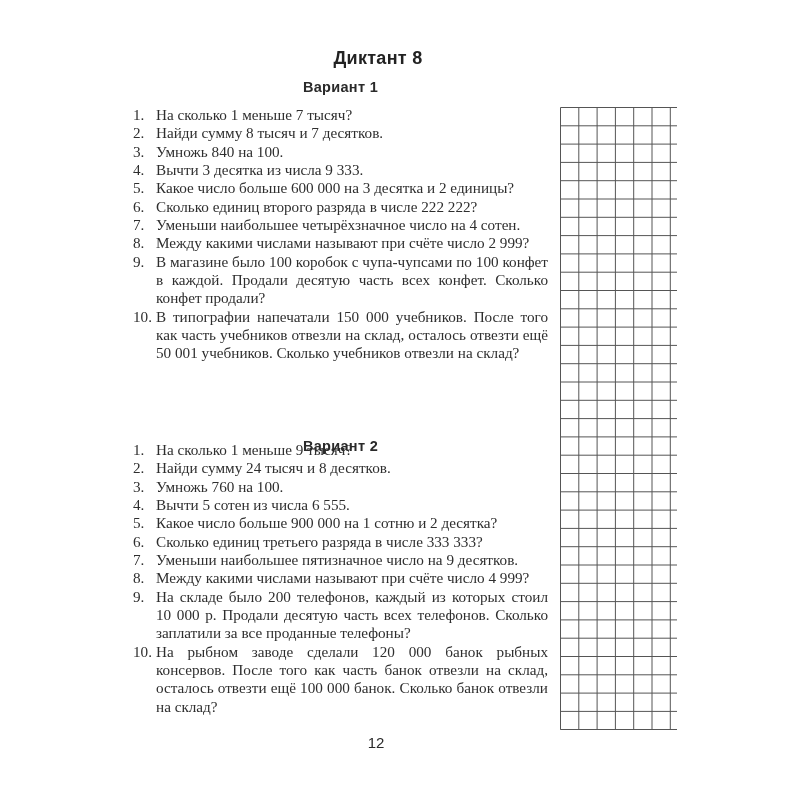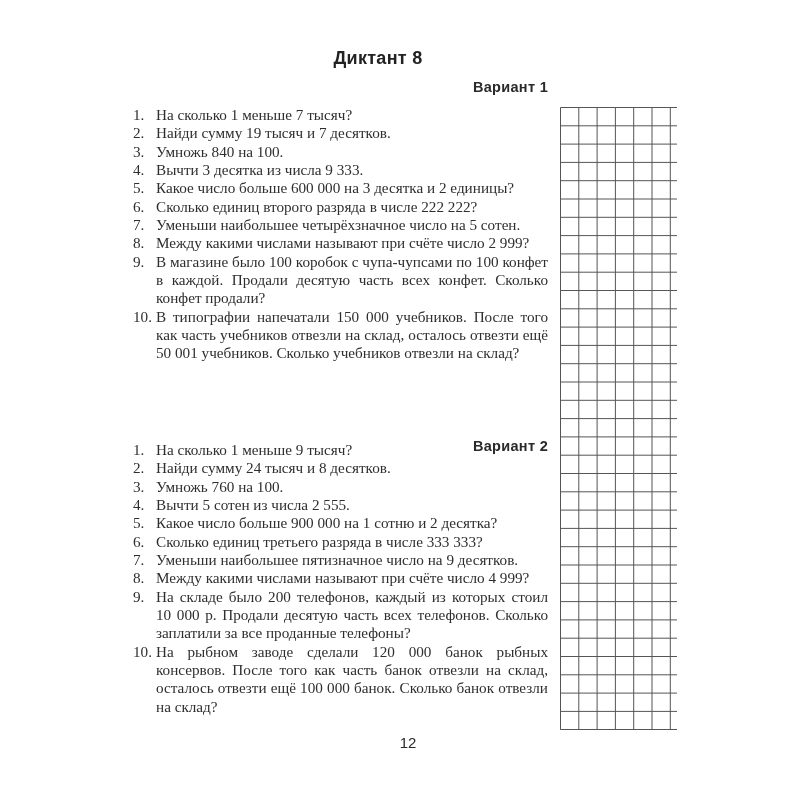--- a/index.html
+++ b/index.html
@@ -4,80 +4,80 @@
 <style>
   html, body { margin: 0; padding: 0; background: #ffffff; }
   body { width: 800px; height: 800px; position: relative; overflow: hidden; color: #2b2b2b; }
   .page { position: absolute; left: 0; top: 0; width: 800px; height: 608px; background: #fff; }
   .title {
     position: absolute; left: 0; width: 756px; top: 48px; text-align: center;
     font-family: "Liberation Sans", sans-serif; font-weight: bold; font-size: 18px; color: #222;
     letter-spacing: 0.3px;
   }
   .variant-heading {
-    position: absolute; left: 133px; width: 415px; text-align: right;
+    position: absolute; left: 133px; width: 415px; text-align: center;
     font-family: "Liberation Sans", sans-serif; font-weight: bold; font-size: 14.5px; color: #2a2a2a;
     letter-spacing: 0.3px;
   }
   .vh1 { top: 79px; }
   .vh2 { top: 438px; }
   .task-list {
     position: absolute; left: 133px; width: 415px; margin: 0; padding: 0; list-style: none;
     font-family: "Liberation Serif", serif; font-size: 15.2px; line-height: 18.35px; color: #2e2e2e;
   }
   .tl1 { top: 106px; }
   .tl2 { top: 441px; }
   .task { position: relative; padding-left: 23px; text-align: justify; }
   .task-num { position: absolute; left: 0; top: 0; }
   .task-text { display: block; }
   .grid {
     position: absolute; left: 560px; top: 107px; width: 118px; height: 622px;
   }
   .grid svg { display: block; }
   .page-number {
     position: absolute; left: 0; width: 752px; top: 734px; text-align: center;
-    font-family: "Liberation Sans", sans-serif; font-size: 15px; color: #2a2a2a; padding-left: 32px;
+    font-family: "Liberation Sans", sans-serif; font-size: 15px; color: #2a2a2a;
   }
 </style>
 </head>
 <body>
 
 <div class="page">
 
   <div class="title">Диктант 8</div>
 
   <div class="variant-heading vh1">Вариант 1</div>
   <ol class="task-list tl1">
     <li class="task">
         <span class="task-num">1.</span>
         <span class="task-text">На сколько 1 меньше 7 тысяч?</span>
       </li>
     <li class="task">
         <span class="task-num">2.</span>
-        <span class="task-text">Найди сумму 19 тысяч и 7 десятков.</span>
+        <span class="task-text">Найди сумму 8 тысяч и 7 десятков.</span>
       </li>
     <li class="task">
         <span class="task-num">3.</span>
         <span class="task-text">Умножь 840 на 100.</span>
       </li>
     <li class="task">
         <span class="task-num">4.</span>
         <span class="task-text">Вычти 3 десятка из числа 9 333.</span>
       </li>
     <li class="task">
         <span class="task-num">5.</span>
         <span class="task-text">Какое число больше 600 000 на 3 десятка и 2 единицы?</span>
       </li>
     <li class="task">
         <span class="task-num">6.</span>
         <span class="task-text">Сколько единиц второго разряда в числе 222 222?</span>
       </li>
     <li class="task">
         <span class="task-num">7.</span>
-        <span class="task-text">Уменьши наибольшее четырёхзначное число на 5 сотен.</span>
+        <span class="task-text">Уменьши наибольшее четырёхзначное число на 4 сотен.</span>
       </li>
     <li class="task">
         <span class="task-num">8.</span>
         <span class="task-text">Между какими числами называют при счёте число 2 999?</span>
       </li>
     <li class="task">
         <span class="task-num">9.</span>
         <span class="task-text">В магазине было 100 коробок с чупа-чупсами по 100 конфет в каждой. Продали десятую часть всех конфет. Сколько конфет продали?</span>
       </li>
     <li class="task">
@@ -95,21 +95,21 @@
     <li class="task">
         <span class="task-num">2.</span>
         <span class="task-text">Найди сумму 24 тысяч и 8 десятков.</span>
       </li>
     <li class="task">
         <span class="task-num">3.</span>
         <span class="task-text">Умножь 760 на 100.</span>
       </li>
     <li class="task">
         <span class="task-num">4.</span>
-        <span class="task-text">Вычти 5 сотен из числа 2 555.</span>
+        <span class="task-text">Вычти 5 сотен из числа 6 555.</span>
       </li>
     <li class="task">
         <span class="task-num">5.</span>
         <span class="task-text">Какое число больше 900 000 на 1 сотню и 2 десятка?</span>
       </li>
     <li class="task">
         <span class="task-num">6.</span>
         <span class="task-text">Сколько единиц третьего разряда в числе 333 333?</span>
       </li>
     <li class="task">

